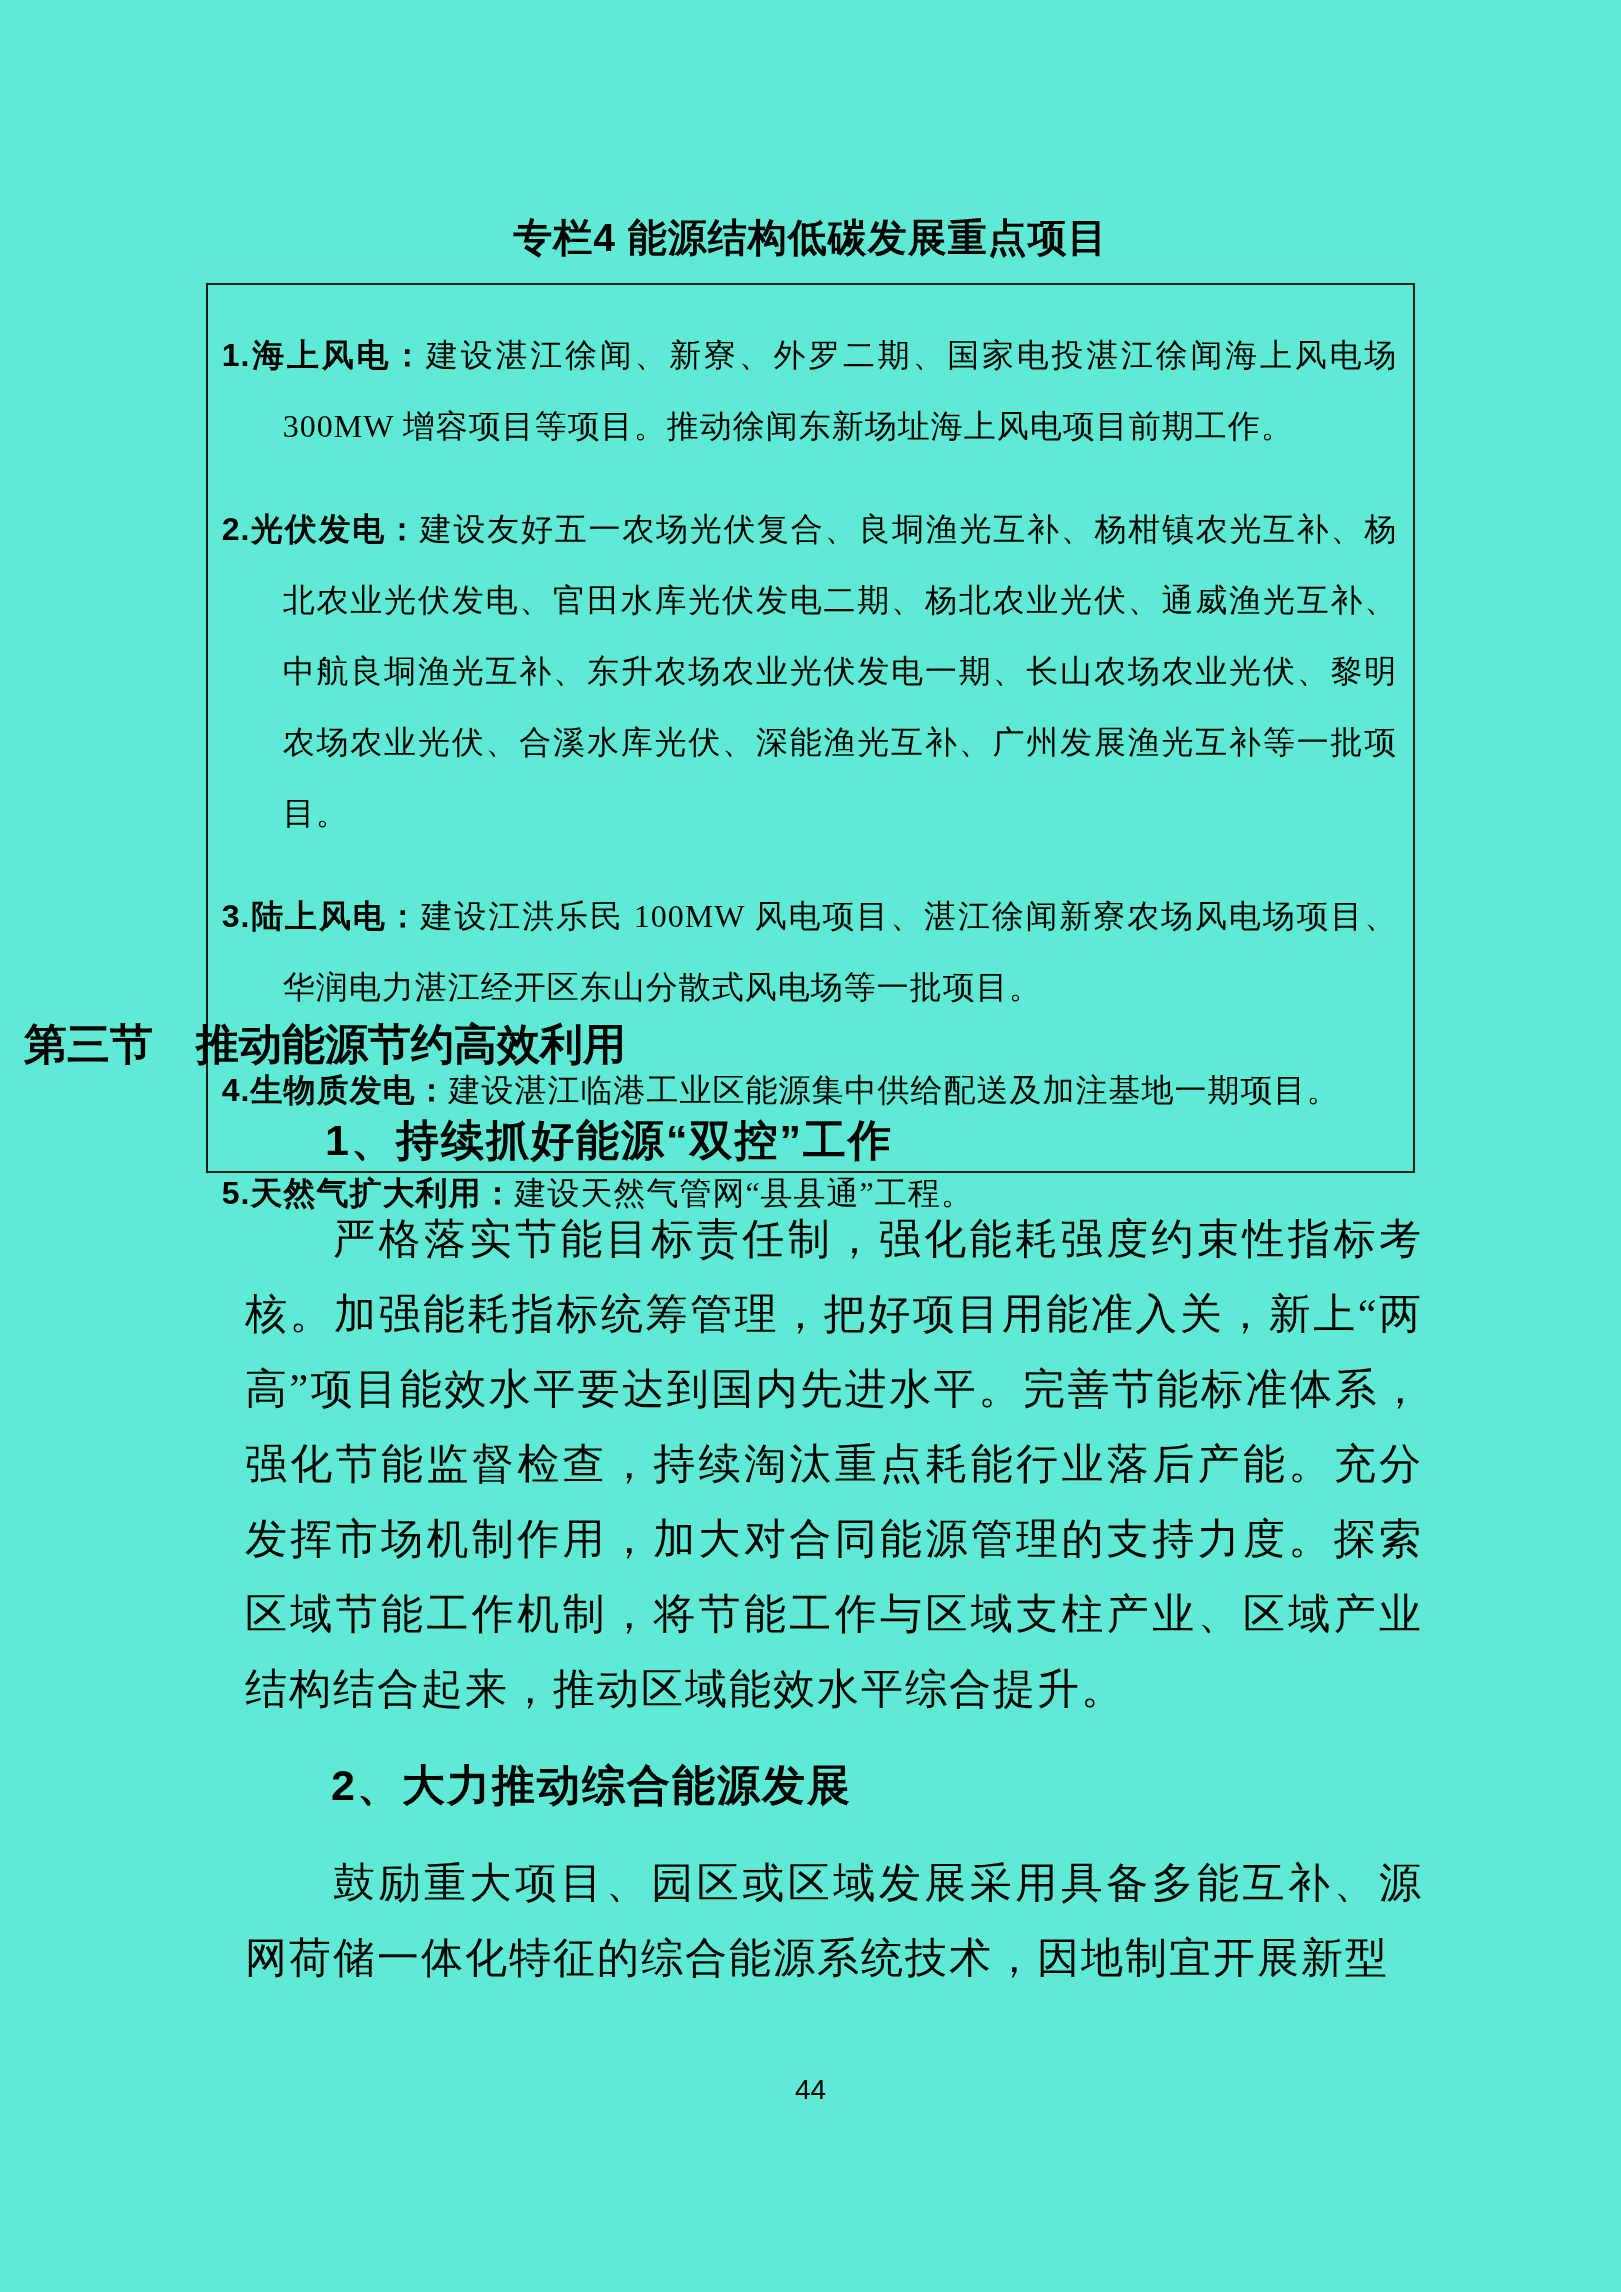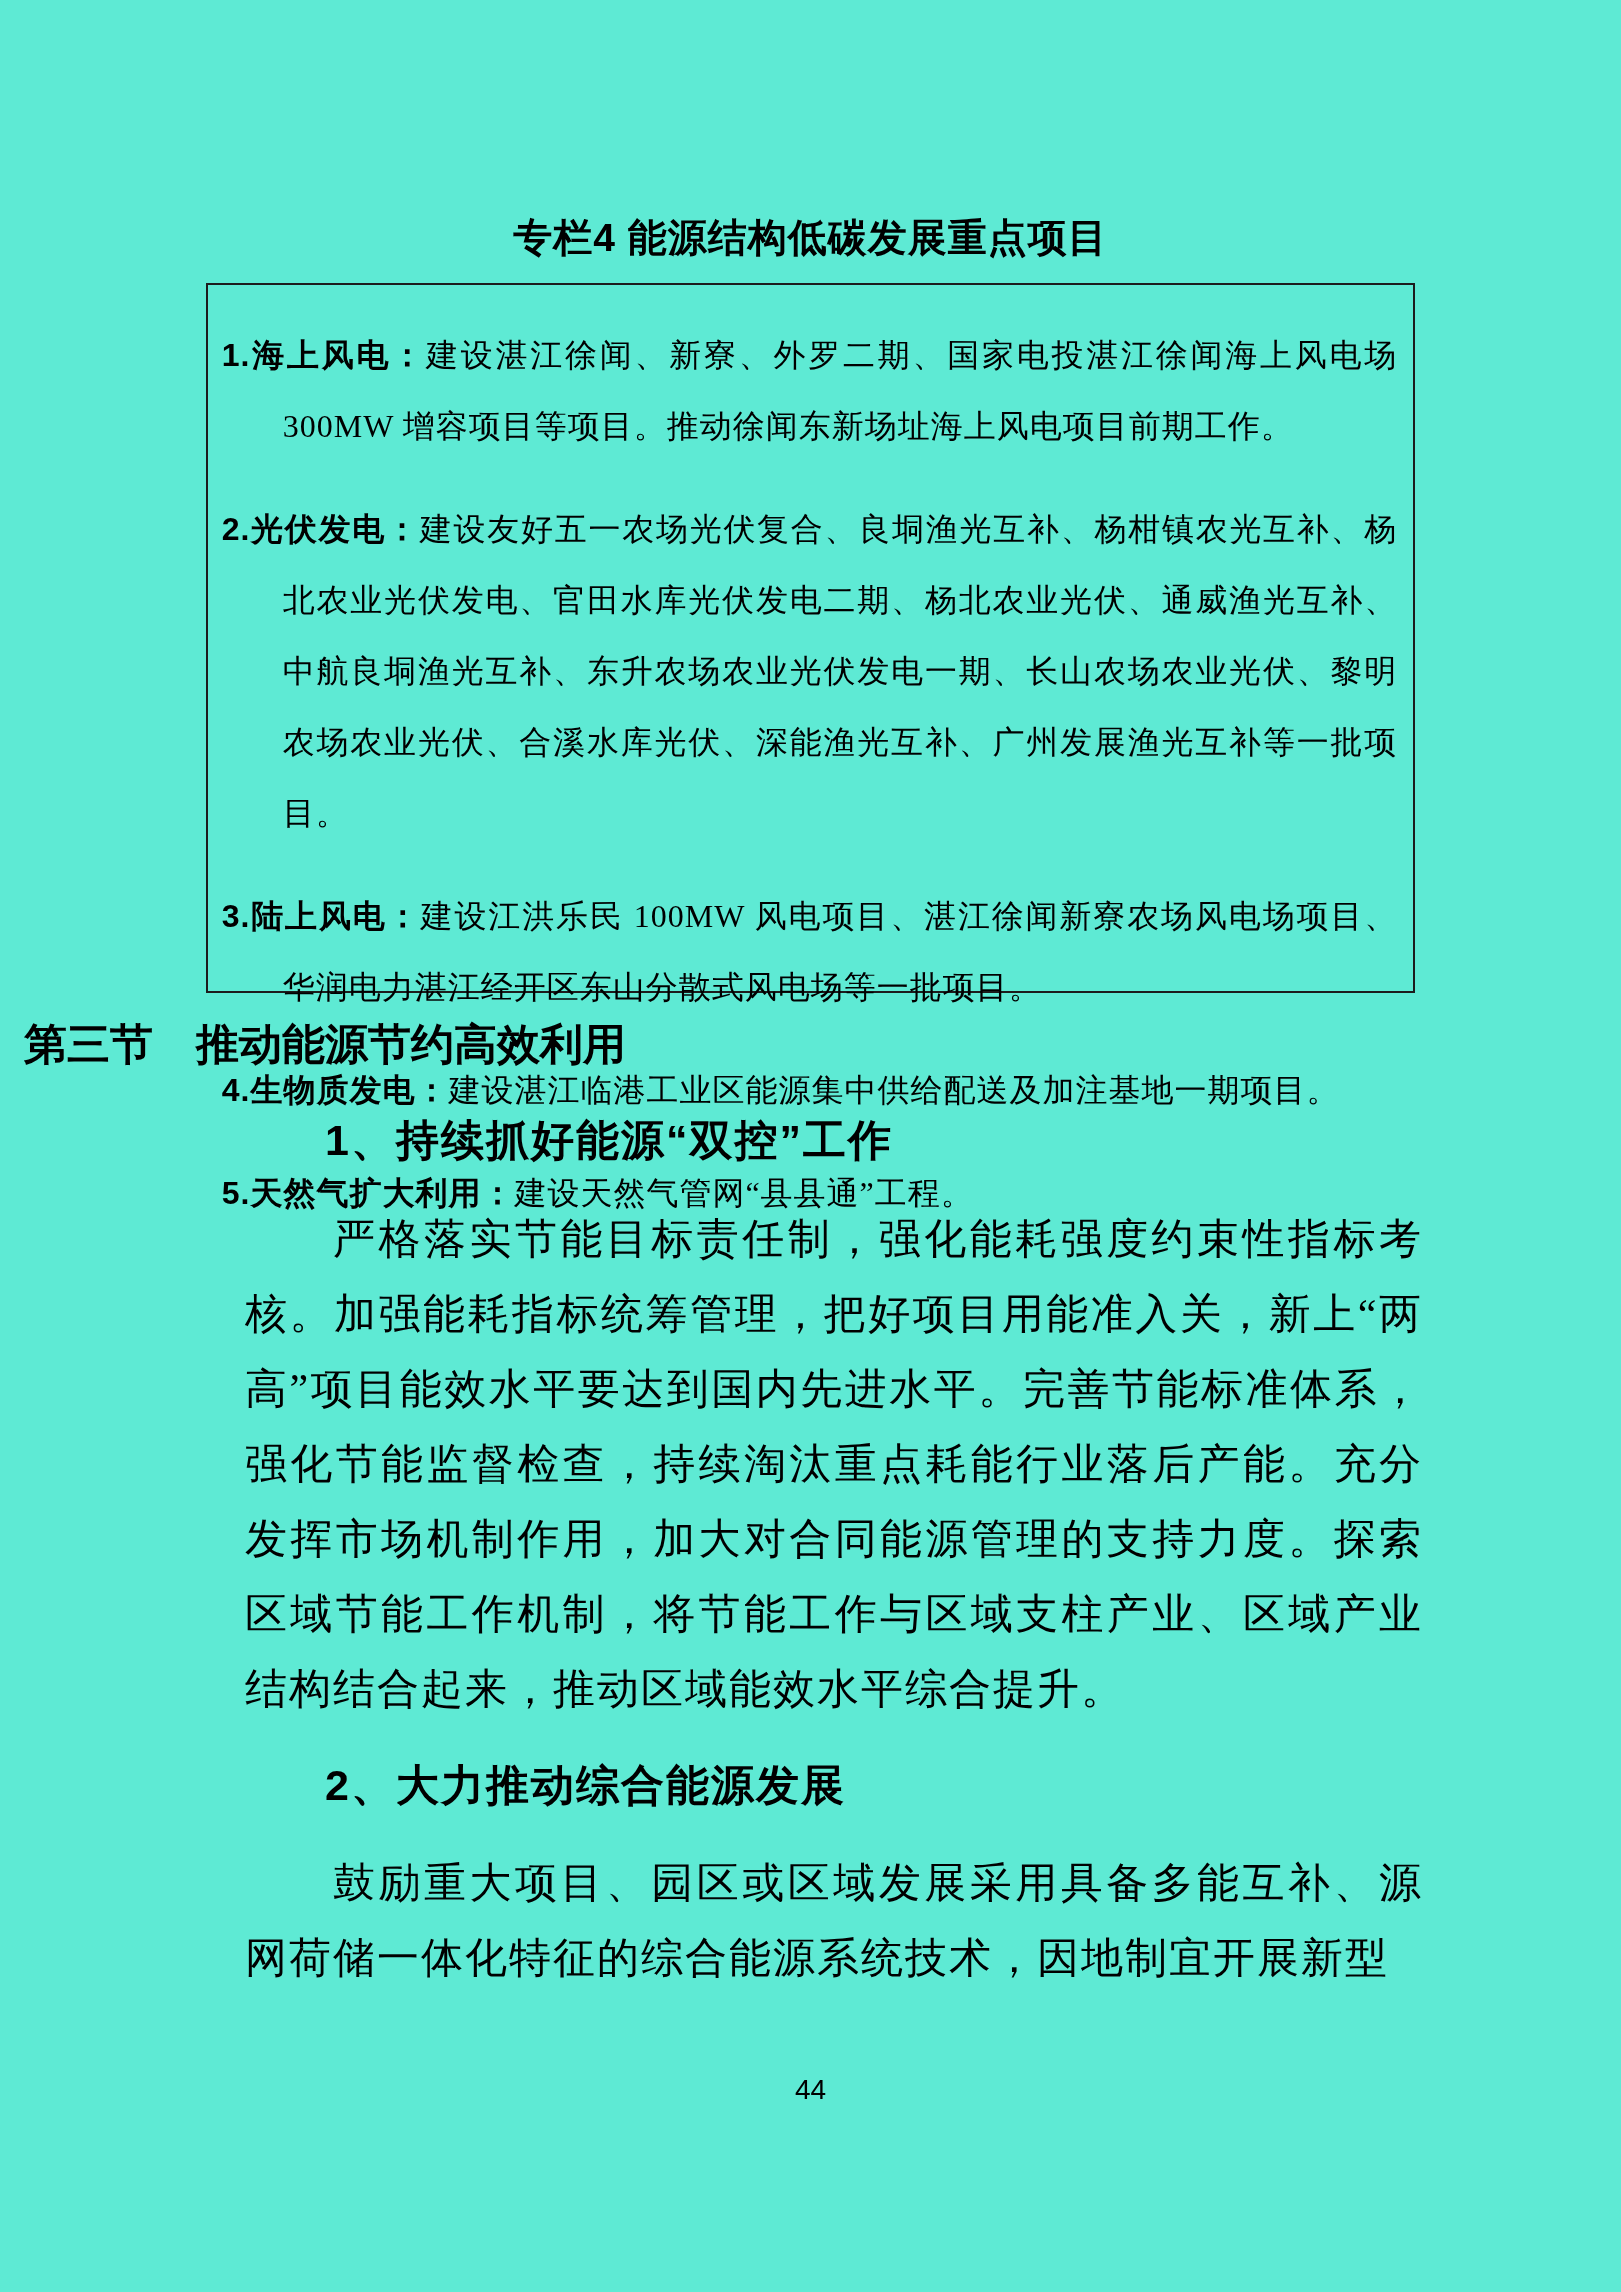--- a/index.html
+++ b/index.html
@@ -22,21 +22,21 @@
     font-weight: 700;
     font-size: 39px;
     letter-spacing: 1px;
     line-height: 51px;
   }
   .feature-box {
     position: absolute;
     left: 206px;
     top: 283px;
     width: 1209px;
-    height: 710px;
+    height: 890px;
     box-sizing: border-box;
     border: 2.9px solid #1c1c1c;
     padding: 2.9px 15.7px 0 13.7px;
   }
   .box-item {
     font-size: 32px;
     line-height: 71px;
     text-align: justify;
     padding-left: 61px;
     text-indent: -61px;
@@ -61,21 +61,21 @@
   .subheading {
     position: absolute;
     left: 325px;
     font-family: "Liberation Sans", "DejaVu Sans", sans-serif;
     font-weight: 700;
     font-size: 43px;
     line-height: 55px;
     letter-spacing: 2px;
   }
   .subheading-1 { top: 1113px; }
-  .subheading-2 { top: 1758px; }
+  .subheading-2 { top: 1758px; margin-left: 6px; }
   .body-paragraph {
     position: absolute;
     left: 245px;
     width: 1178px;
     font-size: 42px;
     line-height: 75px;
     letter-spacing: 2px;
     text-align: justify;
     text-indent: 88px;
   }

